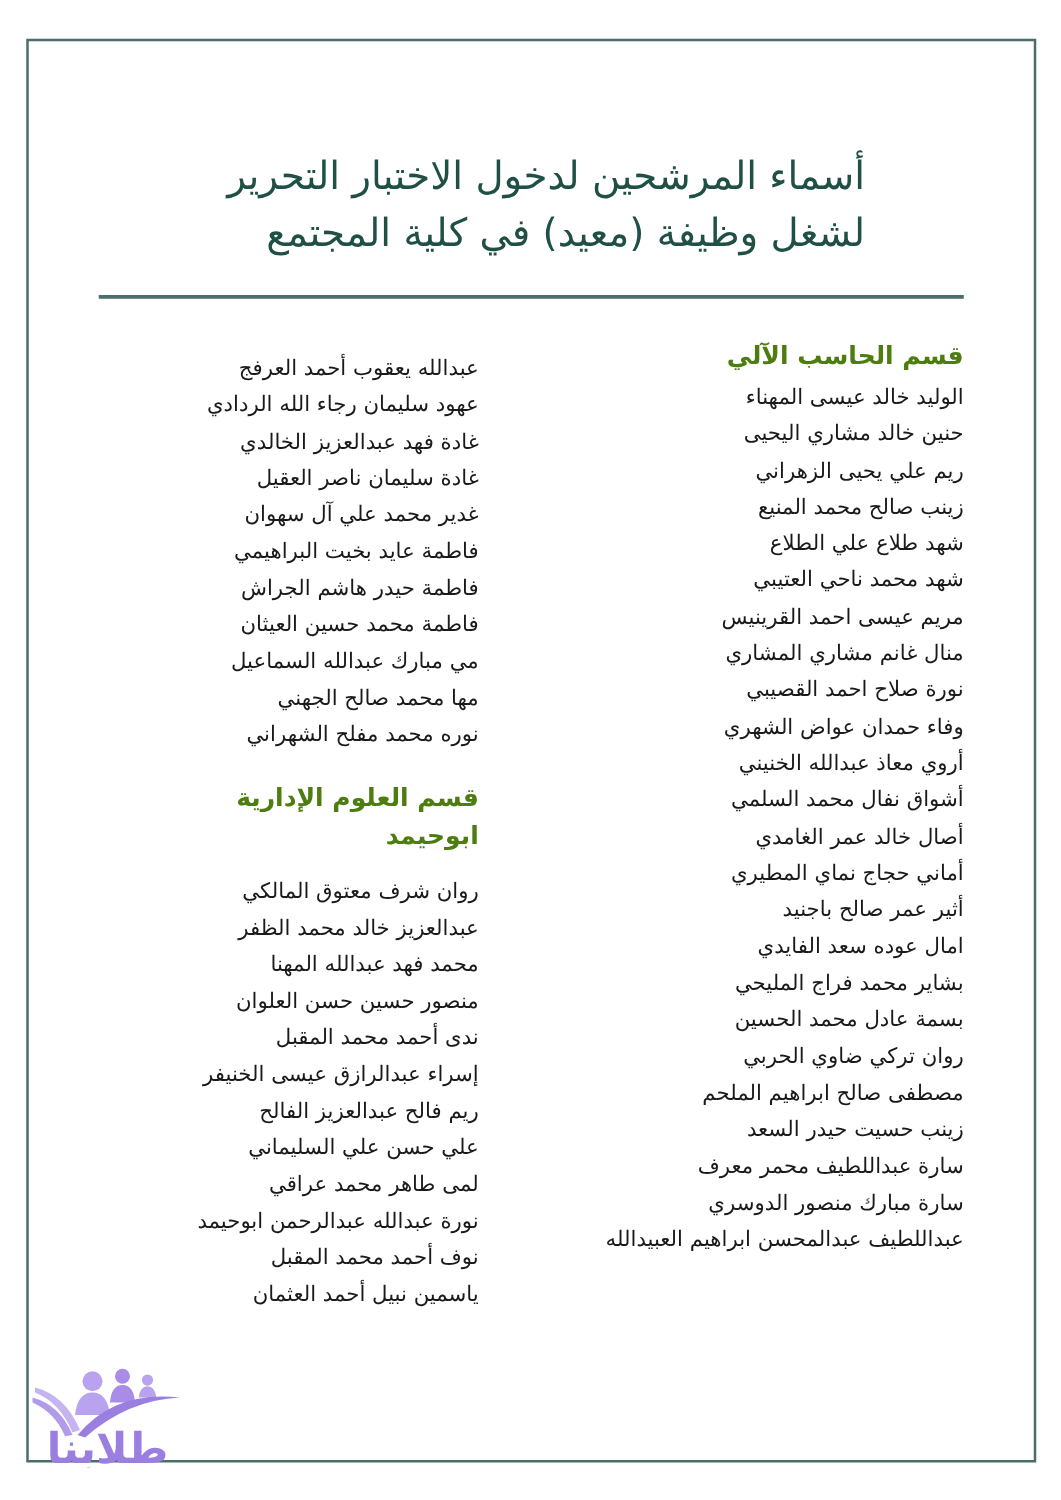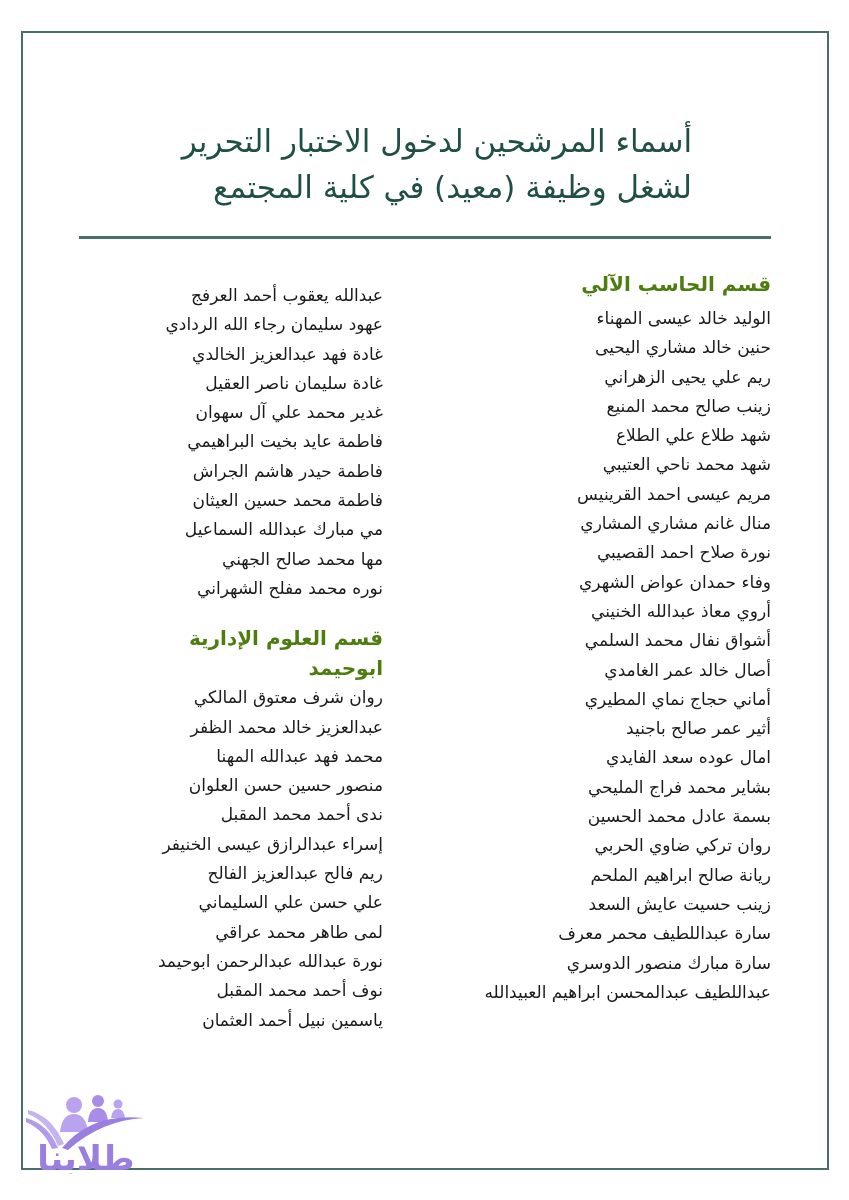--- a/index.html
+++ b/index.html
@@ -13,21 +13,21 @@
     .divider { position: absolute; left: 79px; top: 236px; width: 692px; height: 3px;
                background: #4a6e6a; }
     .col { position: absolute; direction: rtl; text-align: right; color: #1a1a1a; }
     .col-right { right: 78px; top: 266px; width: 370px; }
     .col-left { right: 466px; top: 281px; width: 290px; }
     .heading { color: #4d7c0f; font-weight: bold; font-size: 20px; line-height: 30px; white-space: nowrap; }
     .col-right .heading { margin-bottom: 2px; line-height: 36px; }
     .name { font-size: 17px; line-height: 29.3px; white-space: nowrap; }
     .section-gap { height: 20px; }
     .col-left .heading { line-height: 30px; }
-    .col-left .heading-wrap { margin-bottom: 0; }
+    .col-left .heading-wrap { margin-bottom: 16px; }
     .logo { position: absolute; left: 22px; top: 1092px; width: 128px; height: 82px; }
   </style>
 </head>
 <body>
 
 <div class="frame"></div>
 
 <div class="title">
   <div>أسماء المرشحين لدخول الاختبار التحرير</div>
   <div>لشغل وظيفة (معيد) في كلية المجتمع</div>
@@ -50,22 +50,22 @@
       <div class="name">وفاء حمدان عواض الشهري</div>
       <div class="name">أروي معاذ عبدالله الخنيني</div>
       <div class="name">أشواق نفال محمد السلمي</div>
       <div class="name">أصال خالد عمر الغامدي</div>
       <div class="name">أماني حجاج نماي المطيري</div>
       <div class="name">أثير عمر صالح باجنيد</div>
       <div class="name">امال عوده سعد الفايدي</div>
       <div class="name">بشاير محمد فراج المليحي</div>
       <div class="name">بسمة عادل محمد الحسين</div>
       <div class="name">روان تركي ضاوي الحربي</div>
-      <div class="name">ريانة صالح ابراهيم الملحم</div>
-      <div class="name">زينب حسيت عايش السعد</div>
+      <div class="name">مصطفى صالح ابراهيم الملحم</div>
+      <div class="name">زينب حسيت حيدر السعد</div>
       <div class="name">سارة عبداللطيف محمر معرف</div>
       <div class="name">سارة مبارك منصور الدوسري</div>
       <div class="name">عبداللطيف عبدالمحسن ابراهيم العبيدالله</div>
     </div>
 </div>
 
 <div class="col col-left">
   <div id="continued-list">
       <div class="name">عبدالله يعقوب أحمد العرفج</div>
       <div class="name">عهود سليمان رجاء الله الردادي</div>

